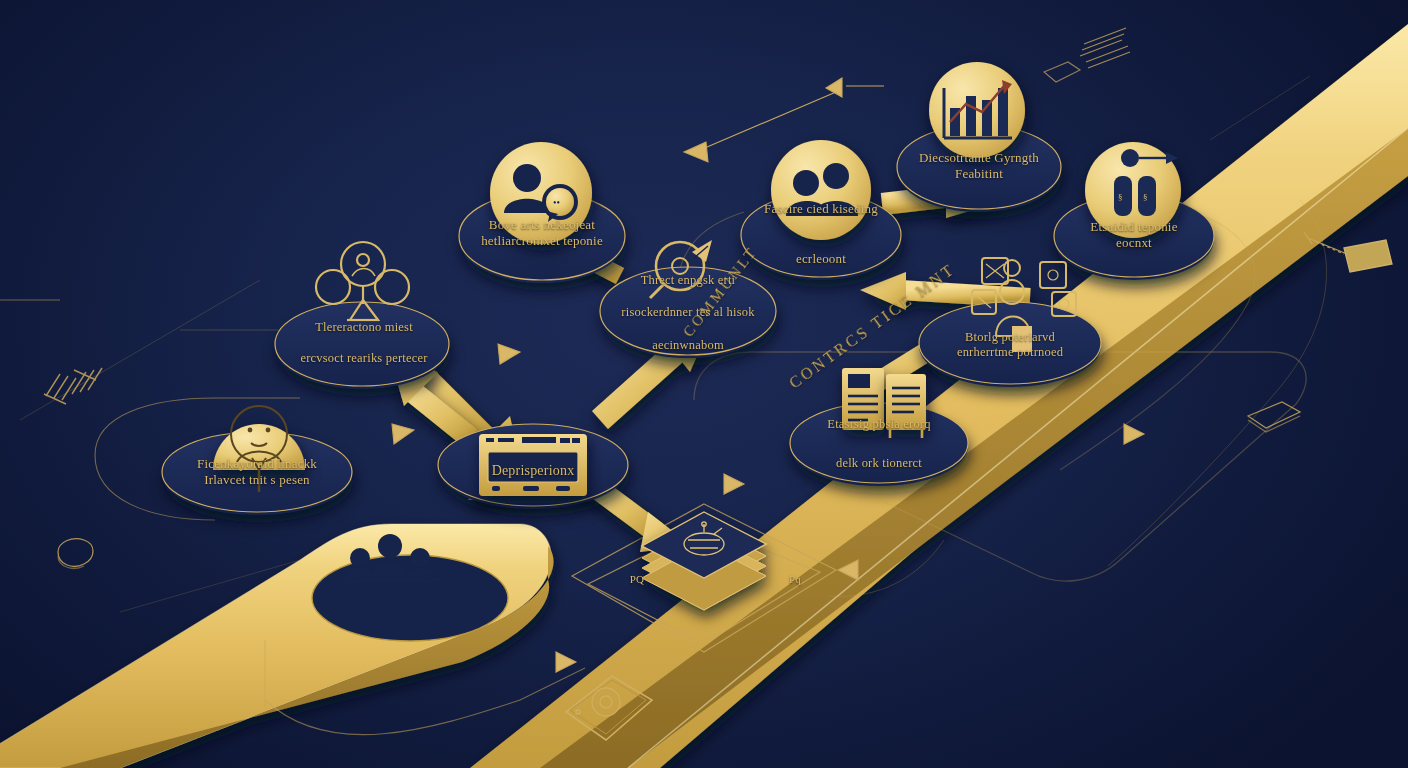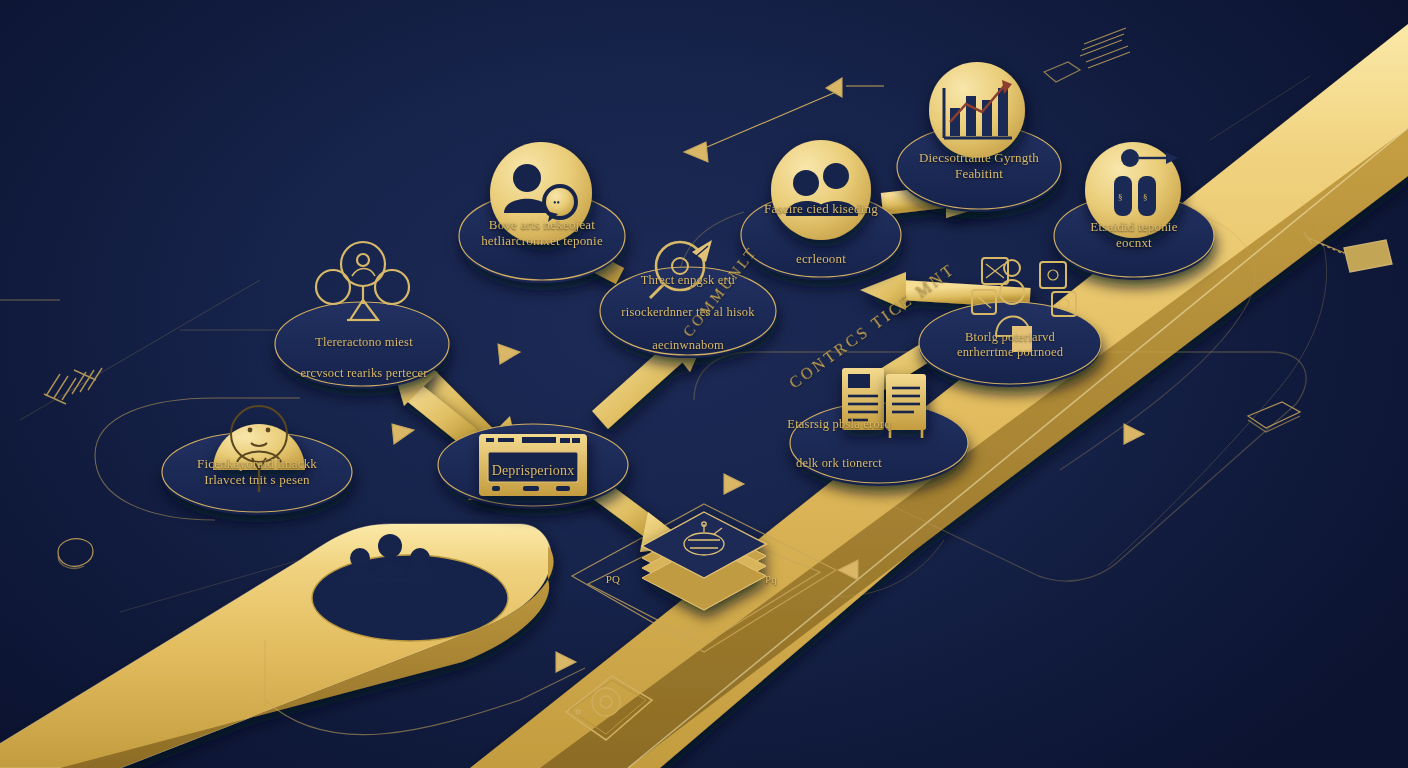--- a/index.html
+++ b/index.html
@@ -20,21 +20,21 @@
     display:flex; flex-direction:column;
     align-items:center; justify-content:center;
     text-align:center;
     color:#d8b968;
     text-shadow:0 1px 2px rgba(0,0,0,.65);
     pointer-events:none;
     line-height:1.22;
   }
   .node-label span { display:block; }
   .blurtxt { filter:blur(.35px); letter-spacing:.2px; }
-  .tiny { font-size:11px; }
+  .tiny { font-size:11px;margin-left:24px; }
   .bandtxt {
     position:absolute;
     color:#c9a855;
     font-family:"Liberation Serif", serif;
     letter-spacing:3px;
     text-shadow:0 1px 2px rgba(0,0,0,.6);
     filter:blur(.4px);
     pointer-events:none;
     white-space:nowrap;
   }
@@ -463,41 +463,41 @@
   <div class="node-label blurtxt" style="left:897px; top:135px; width:164px; height:62px; font-size:13px;">
     <span>Diecsotrtante Gyrngth</span>
     <span>Feabitint</span>
   </div>
 
   <div class="node-label blurtxt" style="left:1054px; top:205px; width:160px; height:60px; font-size:13px;">
     <span>Etsaidid teponie</span>
     <span>eocnxt</span>
   </div>
 
-  <div class="node-label blurtxt" style="left:275px; top:327px; width:178px; height:62px; font-size:12.5px;gap:16px;">
+  <div class="node-label blurtxt" style="left:275px; top:312px; width:178px; height:62px; font-size:12.5px;gap:16px;">
     <span>Tlereractono miest</span>
     <span>ercvsoct reariks pertecer</span>
   </div>
 
   <div class="node-label blurtxt" style="left:162px; top:442px; width:190px; height:60px; font-size:13px;">
     <span>Ficenkayoraid linackk</span>
     <span>Irlavcet tnit s pesen</span>
   </div>
 
   <div class="node-label blurtxt" style="left:480px; top:452px; width:106px; height:37px; font-size:14px;">
     <span>Deprisperionx</span>
   </div>
 
 
   <div class="node-label blurtxt" style="left:919px; top:315px; width:182px; height:60px; font-size:12.5px;">
     <span>Btorlg poteriarvd</span>
     <span>enrherrtme potrnoed</span>
   </div>
 
-  <div class="node-label blurtxt" style="left:750px; top:415px; width:178px; height:58px; font-size:12.5px;gap:23px;">
+  <div class="node-label blurtxt" style="left:790px; top:415px; width:178px; height:58px; font-size:12.5px;gap:23px;">
     <span>Etasrsig pbsla erorq</span>
     <span>delk ork tionerct</span>
   </div>
 
   <div class="node-label blurtxt tiny" style="left:598px; top:572px; width:30px; height:16px;">
     <span>PQ</span>
   </div>
   <div class="node-label blurtxt tiny" style="left:756px; top:572px; width:30px; height:16px;">
     <span>Pq</span>
   </div>

